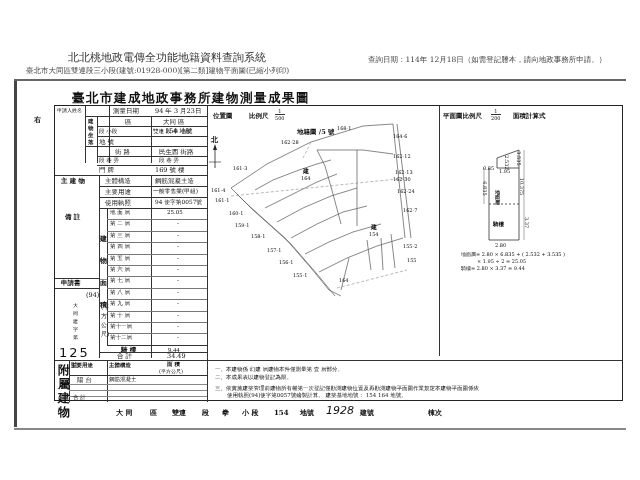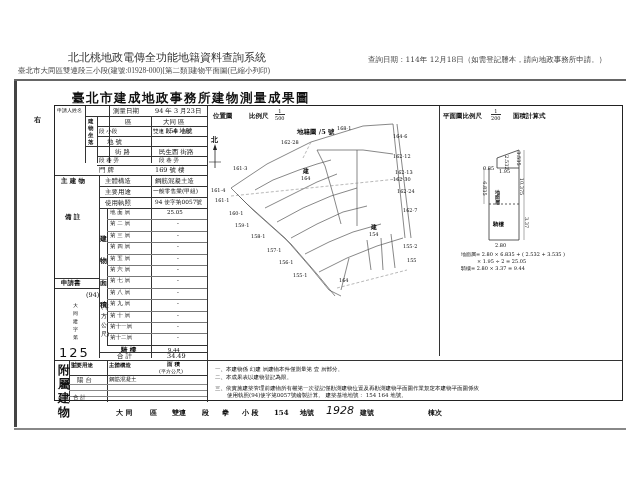--- a/index.html
+++ b/index.html
@@ -1,18 +1,18 @@
 <!DOCTYPE html>
 <html><head>
 <meta charset="utf-8">
 <style>
   html, body { margin:0; padding:0; background:#fff; }
   body { width:640px; height:480px; position:relative; overflow:hidden; font-family:"DejaVu Serif", serif; color:#111; }
   .hdr-title { position:absolute; left:30px; top:50px; font-size:11px; color:#333;margin-left:38px; }
-  .hdr-sub { position:absolute; left:18px; top:66px; font-size:7.5px; color:#444;font-family:Liberation Serif, serif; }
+  .hdr-sub { position:absolute; left:26px; top:66px; font-size:7.5px; color:#444; }
   .hdr-date { position:absolute; left:368px; top:55px; font-size:7.5px; color:#444; }
   .hdr-rule { position:absolute; left:14px; top:79px; width:612px; height:2px; background:#666; }
   .foot-rule { position:absolute; left:14px; top:428px; width:612px; height:2px; background:#888; }
 
   .sheet { position:absolute; left:14px; top:81px; width:610px; height:346px; }
   .sheet-left { position:absolute; left:0; top:0; width:3px; height:346px; background:#444; }
   .doc-title { position:absolute; left:58px; top:9px; font-size:12.5px; font-weight:bold; letter-spacing:1.5px; }
   .right-mark { position:absolute; left:20px; top:34px; font-size:7px; font-weight:bold; }
 
   .outer { position:absolute; left:40px; top:24px; width:569px; height:296px; border:1px solid #222; box-sizing:border-box; }
@@ -60,21 +60,21 @@
     <div class="hl" style="left:30px;top:10px;width:122px;"></div>
 
     <div class="t b" style="left:33px;top:12px;width:8px;white-space:normal;font-size:5.5px;line-height:7px;">建物坐落</div>
     <div class="vl" style="left:42px;top:10px;height:47px;"></div>
     <div class="t" style="left:70px;top:13px;">區</div>
     <div class="t" style="left:108px;top:13px;">大同 區</div>
     <div class="hl" style="left:42px;top:20px;width:110px;"></div>
     <div class="t" style="left:44px;top:23px;font-size:5.5px;">段 小段</div>
     <div class="t" style="left:98px;top:23px;font-size:5.5px;">雙連 段 拳 小段</div>
     <div class="hl" style="left:42px;top:30px;width:110px;"></div>
-    <div class="t" style="left:44px;top:33px;padding-left:8px;">地 號</div>
+    <div class="t" style="left:44px;top:33px;">地 號</div>
     <div class="t" style="left:110px;top:22px;">154 地號</div>
     <div class="hl" style="left:30px;top:40px;width:122px;"></div>
 
     <div class="t" style="left:60px;top:43px;">街 路</div>
     <div class="t" style="left:104px;top:43px;">民生西 街路</div>
     <div class="hl" style="left:42px;top:50px;width:110px;"></div>
     <div class="t" style="left:44px;top:52px;font-size:5.5px;">段 巷 弄</div>
     <div class="t" style="left:104px;top:52px;font-size:5.5px;">段 巷 弄</div>
     <div class="hl" style="left:42px;top:59px;width:110px;"></div>
     <div class="t" style="left:44px;top:61px;">門 牌</div>

